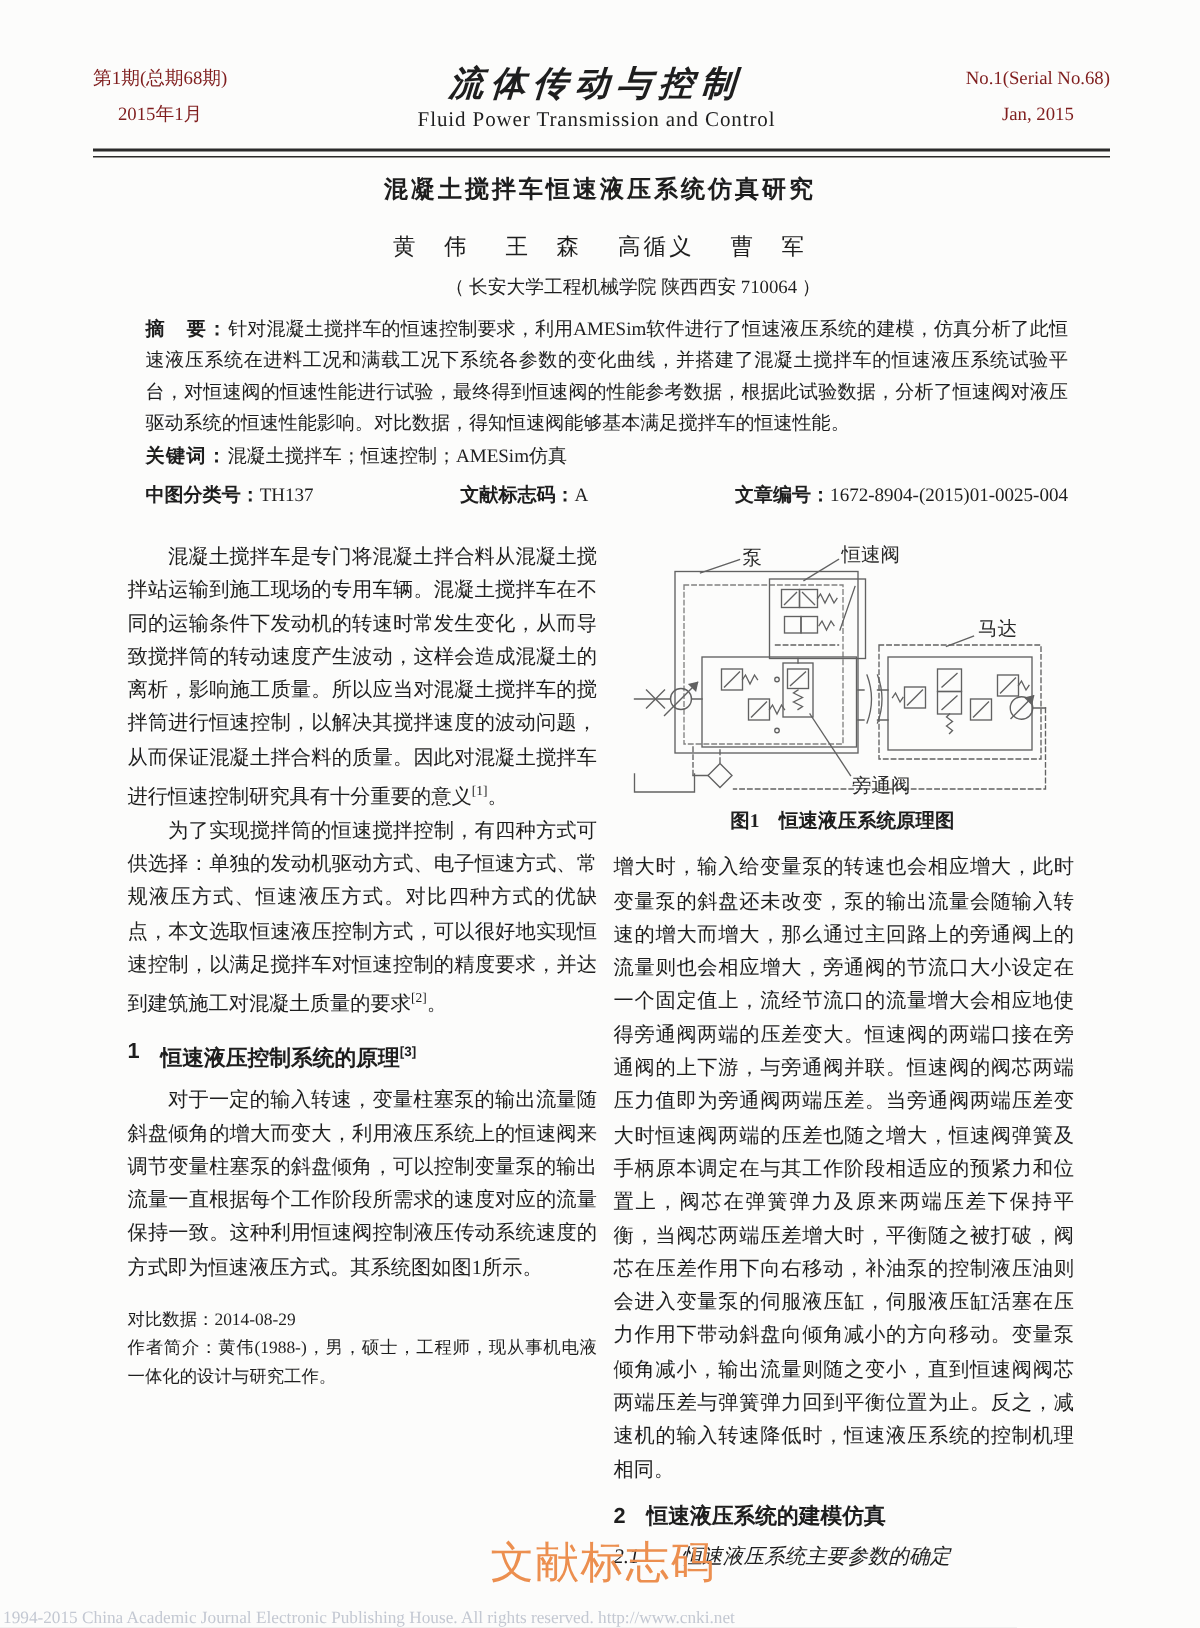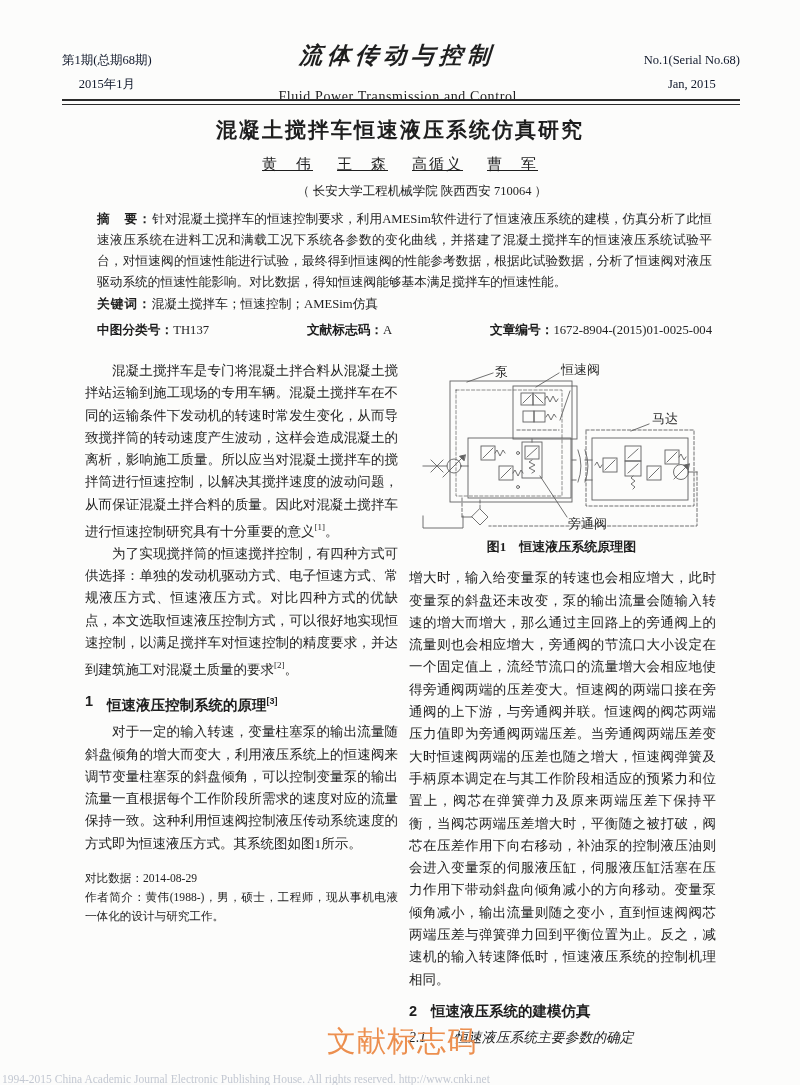--- a/index.html
+++ b/index.html
@@ -1,32 +1,32 @@
 <!DOCTYPE html>
 <html><head>
 <meta charset="utf-8">
 <style>
   html,body{margin:0;padding:0;background:#e8e8e8;}
   .page{position:relative;width:800px;height:1085px;margin:0 auto;background:#fcfcfb;
         font-family:"Liberation Serif","DejaVu Serif",serif;color:#1e1e1e;overflow:hidden;}
   
   .header{position:absolute;top:40px;left:62px;right:60px;display:flex;
           justify-content:space-between;align-items:center;}
-  .hdr-side{font-size:12.5px;line-height:1.9;text-align:center;color:#0f172a;}
+  .hdr-side{font-size:12.5px;line-height:1.9;text-align:center;color:#7f1d1d;}
   .hdr-center{text-align:center;}
   .journal-cn{font-size:23px;font-weight:bold;font-style:italic;letter-spacing:5px;
               font-family:"DejaVu Serif","Liberation Serif",serif;transform:skewX(-4deg);}
-  .journal-en{font-size:14px;letter-spacing:0.6px;margin-top:18px;}
+  .journal-en{font-size:14px;letter-spacing:0.6px;margin-top:2px;}
   .double-rule{position:absolute;top:99px;left:62px;right:60px;height:3px;
                border-top:2.5px solid #2b2b2b;border-bottom:1.2px solid #2b2b2b;}
   
   .title{position:absolute;top:116px;left:0;right:0;text-align:center;
-         font-size:21px;font-weight:bold;letter-spacing:2px;}
+         font-size:16px;font-weight:bold;letter-spacing:2px;}
   .authors{position:absolute;top:155px;left:0;right:0;display:flex;
-           justify-content:center;gap:24px;font-size:15px;letter-spacing:2px;text-decoration:underline;}
+           justify-content:center;gap:24px;font-size:15px;letter-spacing:2px;}
   .affil{position:absolute;top:183px;left:0;right:0;text-align:center;font-size:12.5px;padding-left:44px;}
   
   .abstract{position:absolute;top:209px;left:97px;right:88px;font-size:12.7px;
             line-height:21px;text-align:justify;}
   .abstract b{letter-spacing:1px;font-family:Liberation Serif, serif;}
   .kw{margin-top:1px;}
   .meta{position:absolute;top:322px;left:97px;right:88px;display:flex;
         justify-content:space-between;font-size:12.7px;}
   
   .col{position:absolute;top:360px;font-size:13.5px;line-height:22.3px;text-align:justify;}

